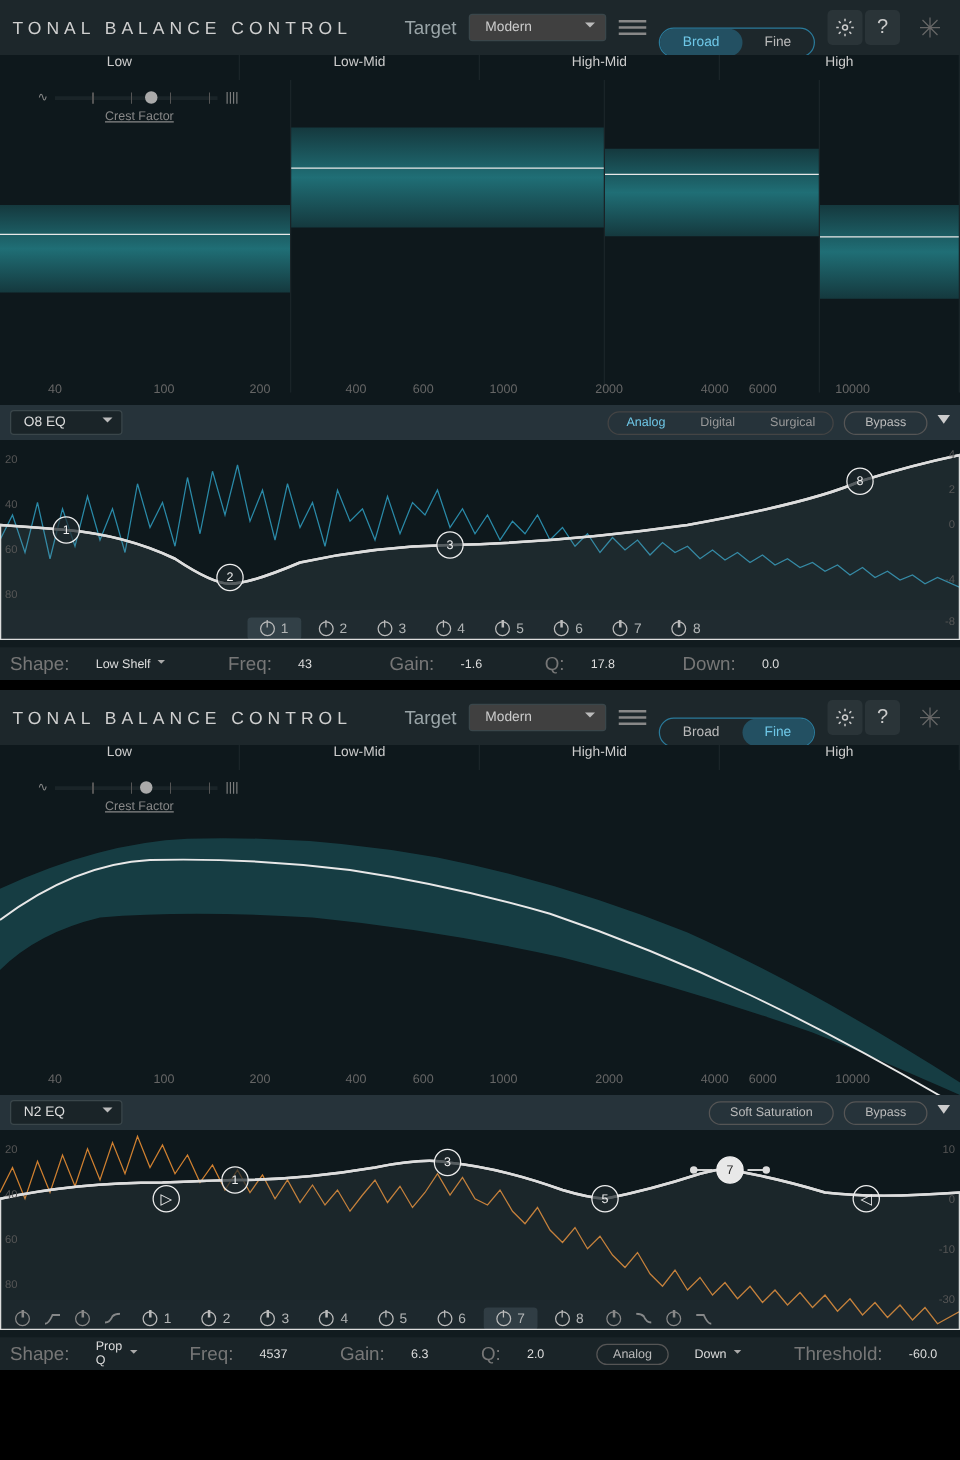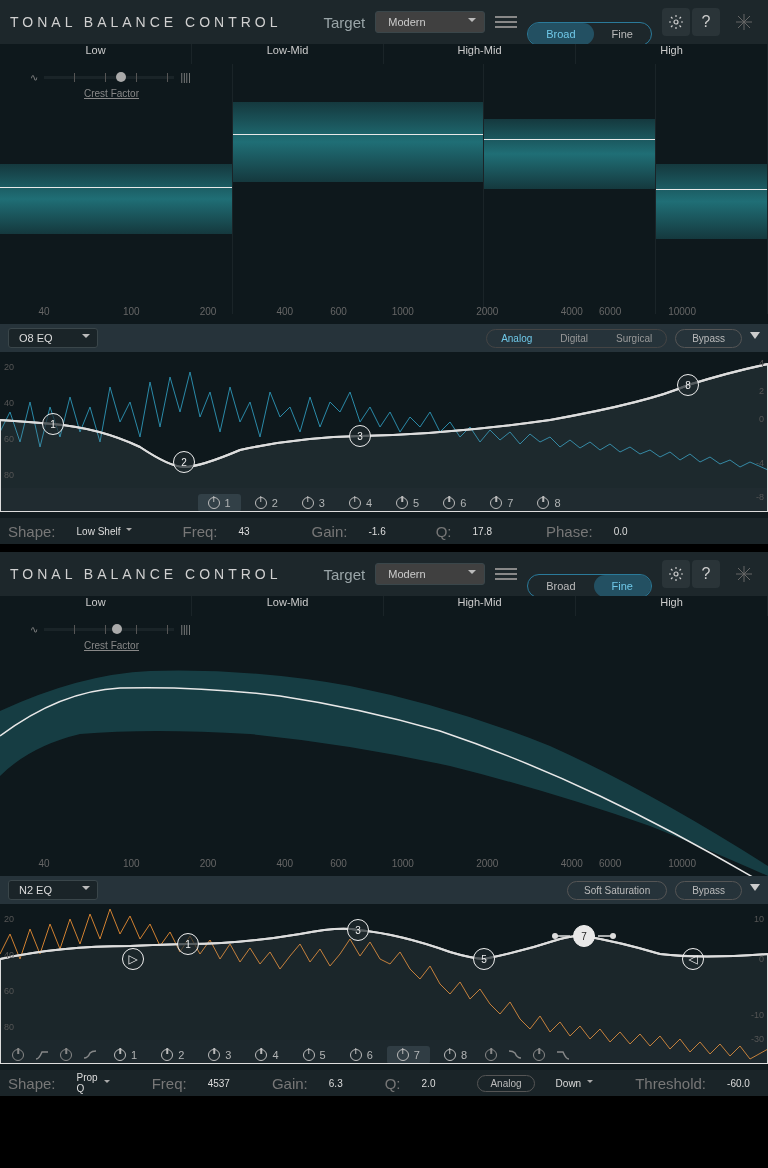--- a/index.html
+++ b/index.html
@@ -238,21 +238,21 @@
     <span style="width:8px"></span>
     <span class="lbl">Freq:</span>
     <span class="val">43</span>
     <span style="width:20px"></span>
     <span class="lbl">Gain:</span>
     <span class="val">-1.6</span>
     <span style="width:8px"></span>
     <span class="lbl">Q:</span>
     <span class="val">17.8</span>
     <span style="width:12px"></span>
-    <span class="lbl">Phase:</span>
+    <span class="lbl">Down:</span>
     <span class="val">0.0</span>
   </div>
 </div>
 
 <div class="divider"></div>
 
 <div class="panel">
 
   <div class="header">
     <div class="title">TONAL BALANCE CONTROL</div>
@@ -339,21 +339,21 @@
     </svg>
     <div class="y-axis">
       <span class="y-tick" style="top:10px">20</span>
       <span class="y-tick" style="top:46px">40</span>
       <span class="y-tick" style="top:82px">60</span>
       <span class="y-tick" style="top:118px">80</span>
     </div>
     <div class="r-axis">
       <span class="y-tick" style="top:10px;right:0">10</span>
       <span class="y-tick" style="top:50px;right:0">0</span>
-      <span class="y-tick" style="top:106px;right:0">-10</span>
+      <span class="y-tick" style="top:90px;right:0">-10</span>
       <span class="y-tick" style="top:130px;right:0">-30</span>
     </div>
     <div class="eq-arrow" style="left:122px;top:44px">▷</div>
     <div class="eq-node" style="left:177px;top:29px">1</div>
     <div class="eq-node" style="left:347px;top:15px">3</div>
     <div class="eq-node" style="left:473px;top:44px">5</div>
     <div class="eq-node" style="left:573px;top:21px;background:#e8e8e8;color:#222">7</div>
     <div class="eq-arrow" style="left:682px;top:44px">◁</div>
   </div>
 

